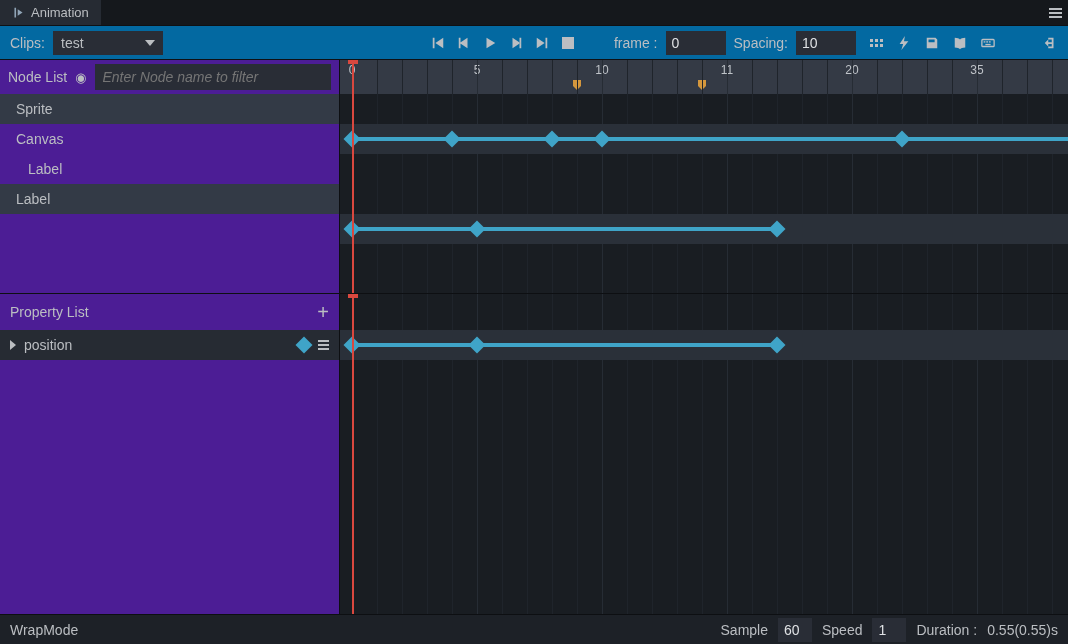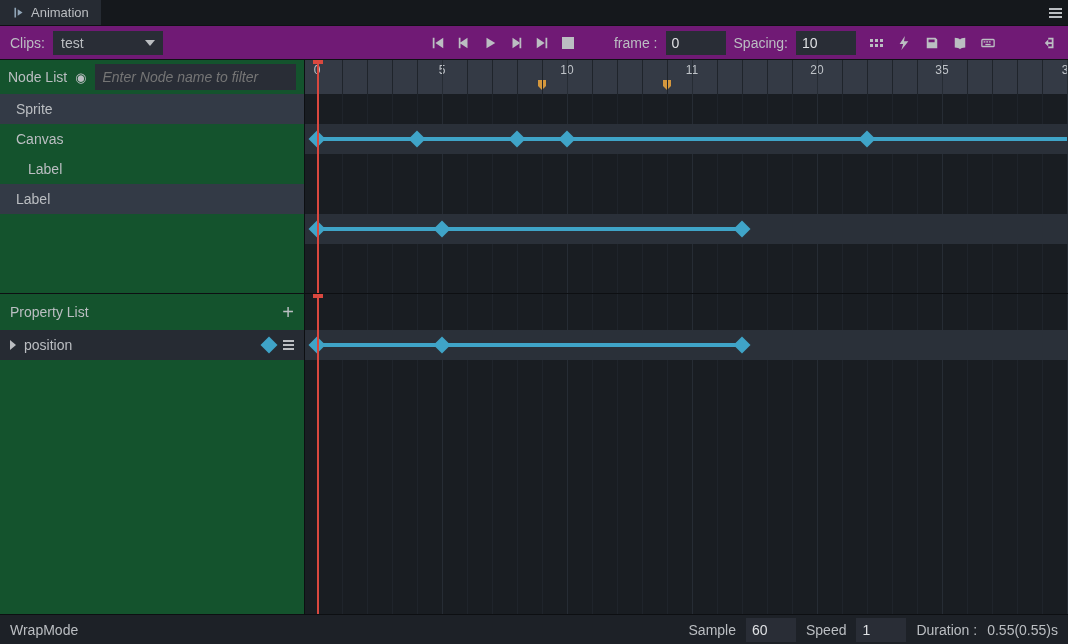--- a/index.html
+++ b/index.html
@@ -9,39 +9,39 @@
 
 .tabbar { height:26px; background:#15181c; display:flex; align-items:stretch; border-bottom:1px solid #0f1114; }
 .tab { padding:0 12px; display:flex; align-items:center; gap:6px; background:#262b33; font-size:13px; }
 .tab svg { width:13px; height:13px; }
 .tab-spacer { flex:1; }
 .menu-btn { width:26px; display:flex; align-items:center; justify-content:center; cursor:pointer; }
 .menu-btn .bars { display:flex; flex-direction:column; gap:2px; }
 .menu-btn .bars span { width:13px; height:2px; background:#bbbec2; }
 
 
-.toolbar { height:34px; background:#701a75; display:flex; align-items:center; padding:0 6px 0 10px; gap:8px; font-size:14px; border-bottom:1px solid #0f1114;}
+.toolbar { height:34px; background:#0369a1; display:flex; align-items:center; padding:0 6px 0 10px; gap:8px; font-size:14px; border-bottom:1px solid #0f1114;}
 .lbl { color:#bbbec2; }
 .select { background:#292d36; padding:4px 8px; min-width:110px; display:flex; align-items:center; justify-content:space-between; cursor:pointer; }
 .select .tri { width:0;height:0;border-left:5px solid transparent;border-right:5px solid transparent;border-top:6px solid #bbbec2; }
 .input { background:#292d36; color:#dfe1e4; border:none; padding:4px 6px; width:60px; font-size:14px; }
 .toolbar .tools { display:flex; align-items:center; gap:4px; margin-left:auto;}
 .icon-btn { width:24px; height:24px; display:flex; align-items:center; justify-content:center; cursor:pointer; color:#bbbec2; }
 .icon-btn svg { width:14px; height:14px; fill:#bbbec2; }
 .transport { display:flex; align-items:center; gap:6px; }
 .transport .icon-btn { width:20px; }
 .transport svg { width:14px; height:14px; fill:#bbbec2; }
 .stop-sq { width:12px; height:12px; background:#bbbec2; }
 
 
 .split { flex:1; display:flex; flex-direction:column; }
 .upper { height:234px; display:flex; border-bottom:1px solid #0d0f12; }
 .lower { flex:1; display:flex; }
 
-.left { width:305px; display:flex; flex-direction:column; background:#14532d; border-right:1px solid #0d0f12; }
+.left { width:340px; display:flex; flex-direction:column; background:#4c1d95; border-right:1px solid #0d0f12; }
 .right { flex:1; position:relative; background:#191d22; overflow:hidden; }
 
 
 .nodelist-head { height:34px; display:flex; align-items:center; gap:8px; padding:0 8px; }
 .eye { font-size:13px; }
 .filter { flex:1; background:#292d36; color:#8c9096; border:none; padding:5px 8px; font-size:14px; font-style:italic;}
 
 .row { height:30px; display:flex; align-items:center; padding-left:16px; font-size:14px; }
 .row.selected { background:#333a46; }
 .row.indent1 { padding-left:28px; }
@@ -70,21 +70,21 @@
 
 .playhead { position:absolute; top:0; bottom:0; width:2px; background:#d9483f; left:12px; z-index:50; }
 .playhead::before { content:""; position:absolute; top:-2px; left:-4px; width:10px; height:6px; background:#d9483f; }
 
 .event-mark { position:absolute; top:20px; width:8px; height:10px; background:#d4973d; clip-path:polygon(0 0,100% 0,100% 60%,50% 100%,0 60%); transform:translateX(-50%); }
 
 
 .footer { height:30px; background:#1d2127; border-top:1px solid #0d0f12; display:flex; align-items:center; padding:0 10px; gap:10px; font-size:14px; }
 .footer .select { min-width:120px; }
 .footer-spacer { flex:1; }
-.footer .input { width:50px; }
+.footer .input { width:34px; }
 .dots6 { display:inline-grid; grid-template-columns:repeat(3,3px); grid-template-rows:repeat(2,3px); gap:2px; }
 .dots6 i { width:3px; height:3px; background:#bbbec2; }
 </style>
 </head>
 <body>
 
 <div class="root">
 
   <div class="tabbar">
     <div class="tab">

